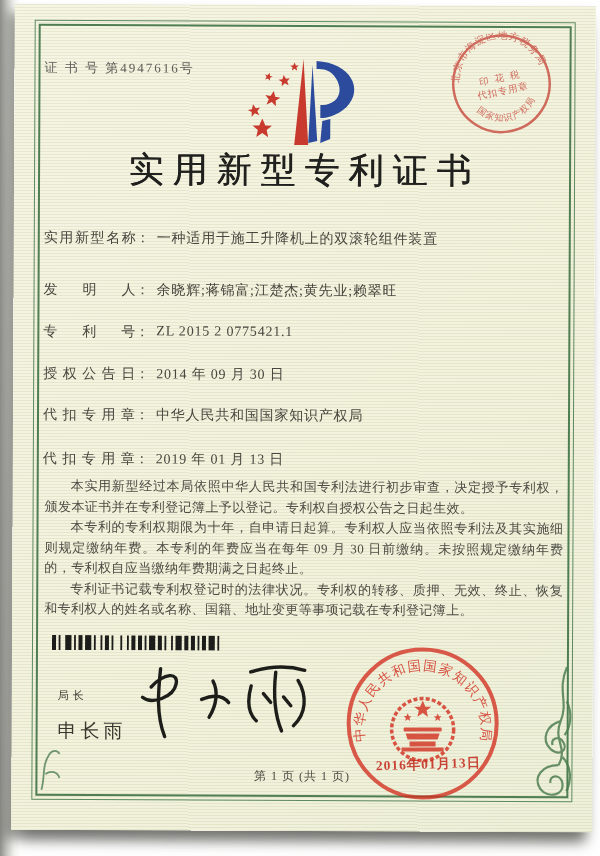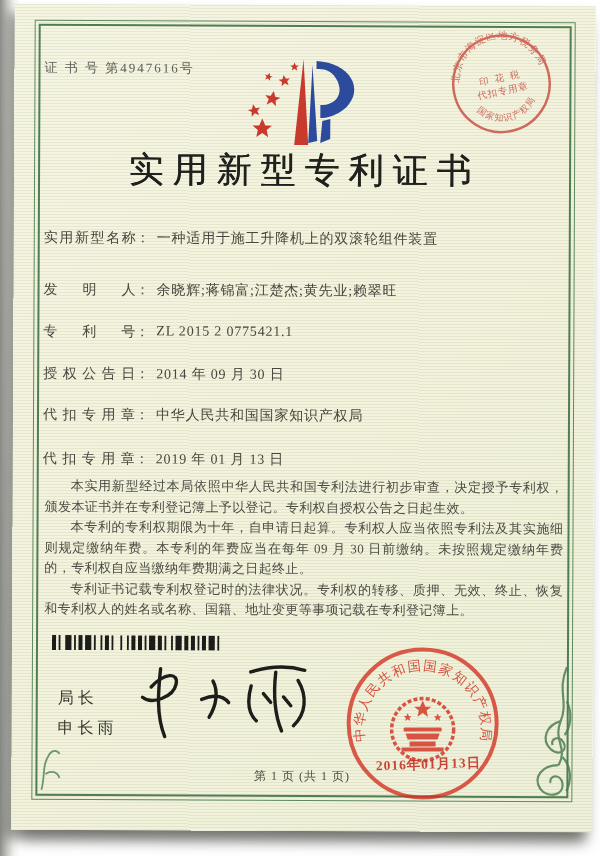--- a/index.html
+++ b/index.html
@@ -18,22 +18,22 @@
   #page-title{left:0;right:0;top:142px;text-align:center;font-size:35px;letter-spacing:9px;color:#20201e;
     text-shadow:0.4px 0 0 #20201e;}
   .field-row{left:30px;right:40px;font-size:14px;color:#47473f;}
   .field-label{display:inline-block;width:92px;text-align:justify;text-align-last:justify;vertical-align:top;}
   .field-colon{display:inline-block;vertical-align:top;}
   .field-value{display:inline-block;margin-left:7px;letter-spacing:0.8px;vertical-align:top;max-width:380px;}
   #body-text{left:32px;width:519px;top:472px;font-size:13px;line-height:1.58;color:#4c4c44;
     text-align:justify;letter-spacing:0.4px;}
   #body-text p{margin:0;text-indent:2em;}
   #barcode{left:40px;top:631px;width:172px;height:15px;}
-  #director-title{left:46px;top:684px;font-size:16px;color:#38382f;letter-spacing:4px;font-family:Liberation Serif, serif;}
-  #director-name{left:46px;top:714px;font-size:16px;color:#38382f;letter-spacing:4px;font-family:"Liberation Sans","DejaVu Sans",sans-serif;}
+  #director-title{left:46px;top:684px;font-size:11px;color:#38382f;letter-spacing:4px;font-family:Liberation Serif, serif;}
+  #director-name{left:46px;top:714px;font-size:19px;color:#38382f;letter-spacing:4px;font-family:"Liberation Sans","DejaVu Sans",sans-serif;}
   #signature{left:110px;top:648px;transform:rotate(-2deg);}
   #tax-stamp{left:435px;top:26px;transform:rotate(-12deg);opacity:0.78;}
   #office-seal{left:332px;top:636px;opacity:0.9;}
   #seal-date{left:342px;top:750px;width:150px;text-align:center;color:#c3271b;font-size:13.5px;
     letter-spacing:1px;transform:rotate(-2deg);font-weight:bold;opacity:0.85;}
   #page-footer{left:0;right:0;top:763px;text-align:center;font-size:12px;color:#4a4a42;letter-spacing:1px;}
   #flourish-br{left:505px;top:655px;}
   #flourish-bl{left:24px;top:742px;}
   #logo{left:224px;top:50px;}
 </style>

